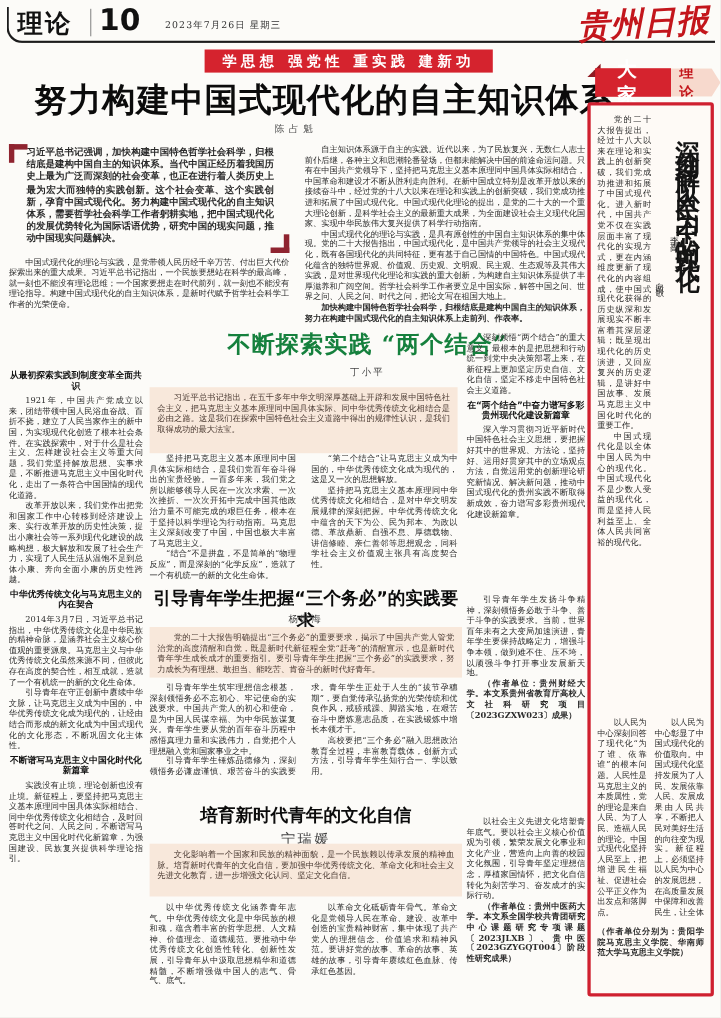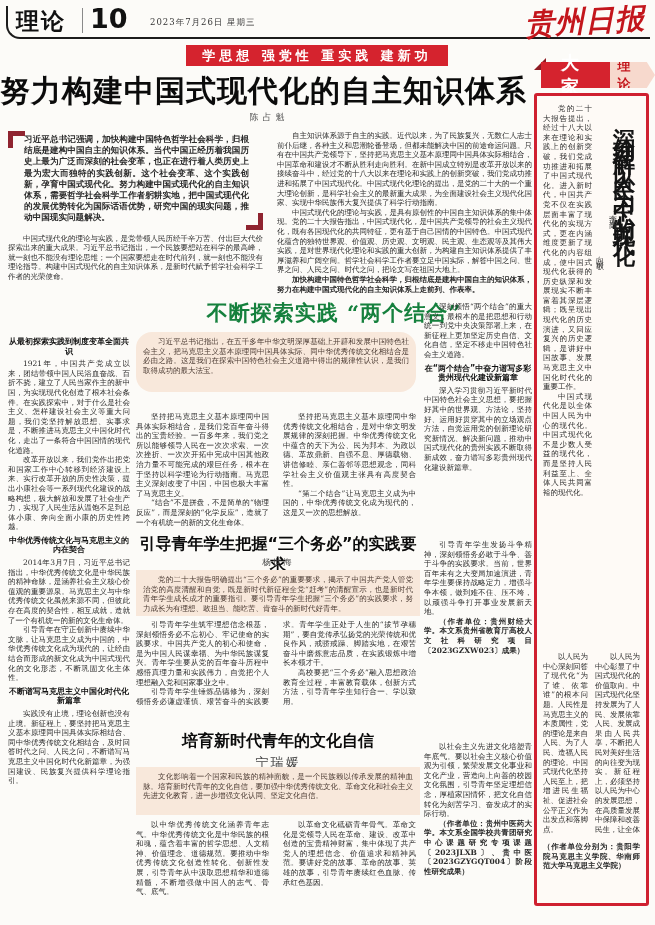--- a/index.html
+++ b/index.html
@@ -13,22 +13,22 @@
   .hdr-div{position:absolute;left:82px;top:8px;width:1px;height:25px;background:#8a8a8a;}
   .page-no{position:absolute;left:90px;top:3px;font-family:"DejaVu Sans",sans-serif;font-weight:bold;font-size:27px;color:#111;}
   .hdr-date{position:absolute;left:134px;top:17px;font-size:8.5px;letter-spacing:1px;color:#333;margin-left:16px;}
   .logo{position:absolute;right:10px;top:2px;font-weight:bold;font-style:italic;font-size:29px;
         color:#c3161c;transform:rotate(-3deg);letter-spacing:1px;}
   
   .banner{position:absolute;left:186px;top:45px;width:262px;height:21px;background:#d5232e;color:#fff;
           display:flex;align-items:center;justify-content:center;font-family:"DejaVu Sans",sans-serif;
           font-weight:bold;font-size:13px;letter-spacing:4px;text-align:center;}
   
-  .h1{position:absolute;left:0;top:71px;width:538px;text-align:left;font-family:Liberation Sans, sans-serif;
-      font-weight:bold;font-size:30px;letter-spacing:1px;color:#0b0b0b;}
+  .h1{position:absolute;left:0;top:71px;width:538px;text-align:right;font-family:Liberation Sans, sans-serif;
+      font-weight:bold;font-size:30px;letter-spacing:1px;color:#0b0b0b;padding-left:20px;}
   .h1-author{position:absolute;left:0;top:111px;width:538px;text-align:center;font-size:9px;color:#555;letter-spacing:4px;}
   
   .txt{font-size:7.5px;line-height:9.6px;text-align:justify;}
   .txt p{margin:0;text-indent:2em;text-align:justify;}
   .colsub{font-family:"DejaVu Sans",sans-serif;font-weight:bold;font-size:8px;text-align:center;
           margin:4px 0 3px;color:#111;}
   .credit{font-weight:bold;}
   
   .blockA{position:absolute;left:8px;top:131px;width:524px;height:197px;column-count:2;column-gap:14px;overflow:hidden;}
   .lead-wrap{position:relative;padding:3px 14px 6px 16px;font-weight:bold;font-size:8.6px;line-height:11.2px;margin-bottom:4px;}
@@ -37,21 +37,21 @@
   .lead-wrap::after{content:"";position:absolute;right:0;bottom:0;width:12px;height:12px;
                     border-right:5px solid #8f2430;border-bottom:5px solid #8f2430;}
   .closep{font-weight:bold;}
   
   .leftcol{position:absolute;left:8px;top:333px;width:122px;height:590px;overflow:hidden;}
   
   .a2-title{position:absolute;left:136px;top:299px;width:396px;text-align:center;font-weight:bold;
             font-size:21px;letter-spacing:1px;color:#15803d;}
   .a2-author{position:absolute;left:136px;top:333px;width:396px;text-align:center;font-size:8.5px;color:#444;letter-spacing:2px;}
   .pinkbox{background:#f8e8db;padding:5px 7px;overflow:hidden;color:#4a3a32;}
-  .a2-pink{position:absolute;left:136px;top:332px;width:266px;height:50px;border-radius:16px;}
+  .a2-pink{position:absolute;left:136px;top:352px;width:266px;height:50px;}
   .a2-col3{position:absolute;left:424px;top:302px;width:108px;height:237px;overflow:hidden;}
   .a2-cols{position:absolute;left:136px;top:412px;width:280px;height:126px;column-count:2;column-gap:14px;overflow:hidden;}
   
   .a3-title{position:absolute;left:136px;top:534px;width:284px;text-align:center;font-family:"DejaVu Sans",sans-serif;
             font-weight:bold;font-size:16px;color:#0b0b0b;}
   .a3-author{position:absolute;left:136px;top:557px;width:284px;text-align:center;font-size:8.5px;color:#444;letter-spacing:2px;}
   .a3-pink{position:absolute;left:136px;top:570px;width:270px;height:36px;}
   .a3-cols{position:absolute;left:136px;top:620px;width:280px;height:120px;column-count:2;column-gap:14px;overflow:hidden;}
   .a3-col3{position:absolute;left:424px;top:540px;width:108px;height:177px;overflow:hidden;}
   
@@ -131,22 +131,22 @@
   </div>
 
   <div class="a2-title">不断探索实践 “两个结合”</div>
   <div class="a2-author">丁小平</div>
   <div class="a2-pink pinkbox txt">
     <p>习近平总书记指出，在五千多年中华文明深厚基础上开辟和发展中国特色社会主义，把马克思主义基本原理同中国具体实际、同中华优秀传统文化相结合是必由之路。这是我们在探索中国特色社会主义道路中得出的规律性认识，是我们取得成功的最大法宝。</p>
   </div>
   <div class="a2-cols txt">
       <p>坚持把马克思主义基本原理同中国具体实际相结合，是我们党百年奋斗得出的宝贵经验。一百多年来，我们党之所以能够领导人民在一次次求索、一次次挫折、一次次开拓中完成中国其他政治力量不可能完成的艰巨任务，根本在于坚持以科学理论为行动指南。马克思主义深刻改变了中国，中国也极大丰富了马克思主义。</p>
       <p>“结合”不是拼盘，不是简单的“物理反应”，而是深刻的“化学反应”，造就了一个有机统一的新的文化生命体。</p>
+      <p>“第二个结合”让马克思主义成为中国的，中华优秀传统文化成为现代的，这是又一次的思想解放。</p>
       <p>坚持把马克思主义基本原理同中华优秀传统文化相结合，是对中华文明发展规律的深刻把握。中华优秀传统文化中蕴含的天下为公、民为邦本、为政以德、革故鼎新、自强不息、厚德载物、讲信修睦、亲仁善邻等思想观念，同科学社会主义价值观主张具有高度契合性。</p>
-      <p>“第二个结合”让马克思主义成为中国的，中华优秀传统文化成为现代的，这是又一次的思想解放。</p>
     </div>
   <div class="a2-col3 txt">
     <p>深刻领悟“两个结合”的重大意义，最根本的是把思想和行动统一到党中央决策部署上来，在新征程上更加坚定历史自信、文化自信，坚定不移走中国特色社会主义道路。</p>
     <div class="colsub">在“两个结合”中奋力谱写多彩贵州现代化建设新篇章</div>
     <div>
         <p>深入学习贯彻习近平新时代中国特色社会主义思想，要把握好其中的世界观、方法论，坚持好、运用好贯穿其中的立场观点方法，自觉运用党的创新理论研究新情况、解决新问题，推动中国式现代化的贵州实践不断取得新成效，奋力谱写多彩贵州现代化建设新篇章。</p>
       </div>
   </div>
 
   <div class="a3-title">引导青年学生把握“三个务必”的实践要求</div>

